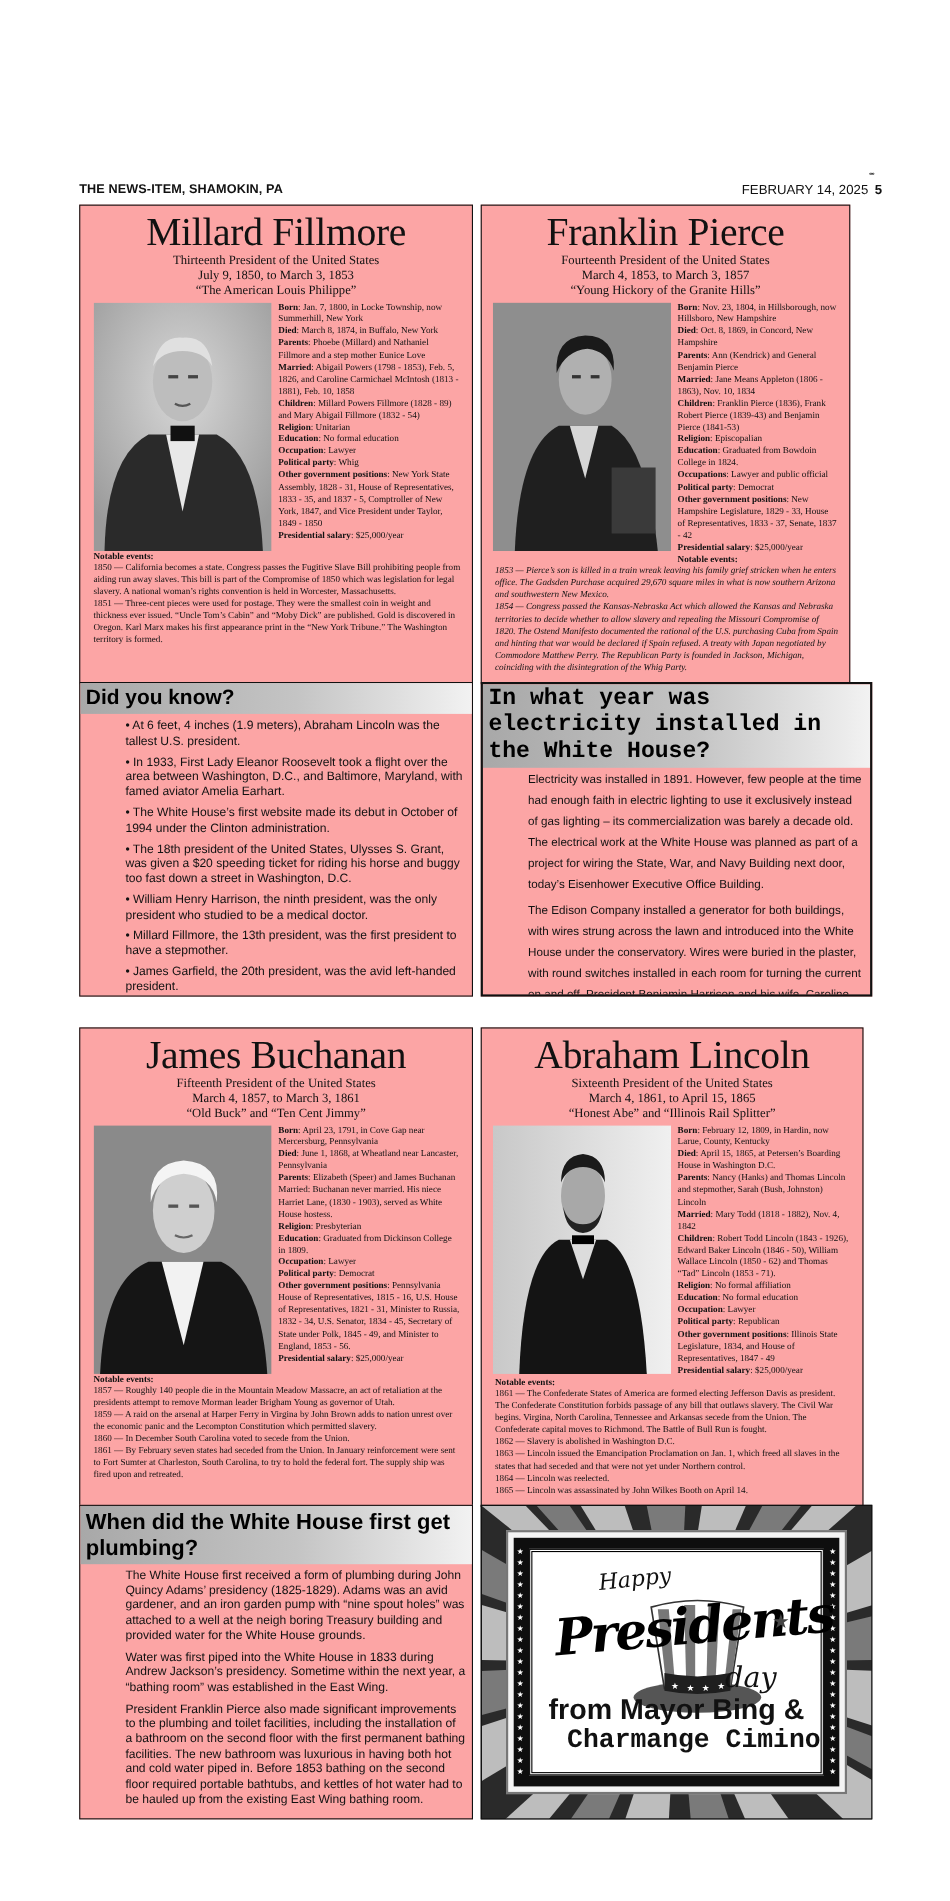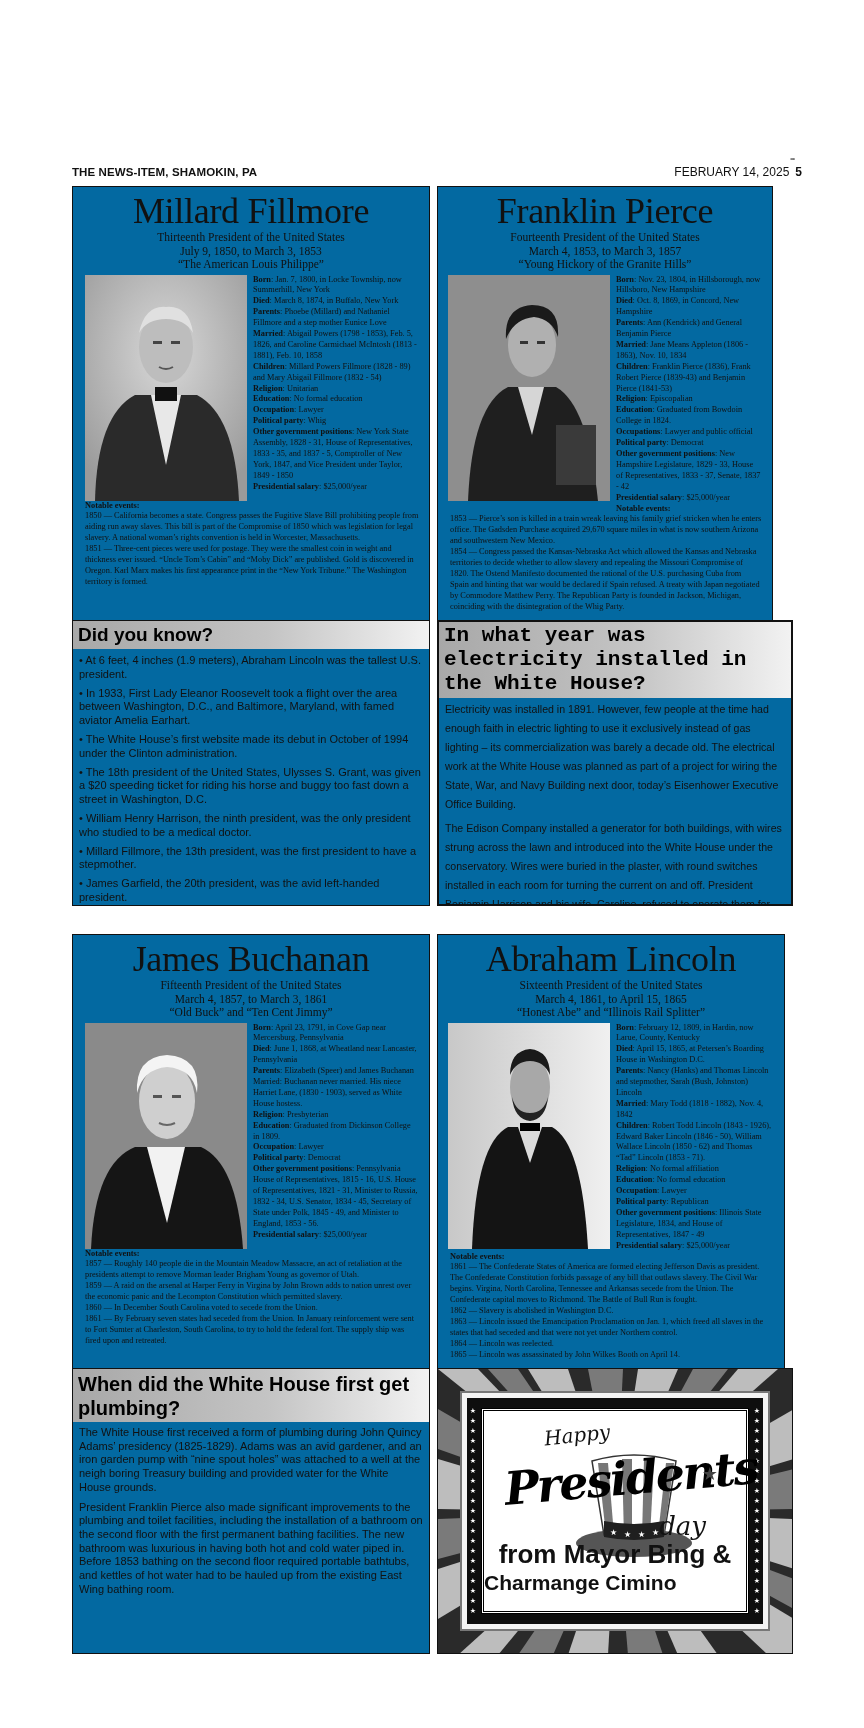--- a/index.html
+++ b/index.html
@@ -5,50 +5,50 @@
   * { box-sizing: border-box; margin: 0; padding: 0; }
   html, body { width: 864px; height: 1728px; background: #ffffff; overflow: hidden; }
   body { position: relative; font-family: "Liberation Serif", "DejaVu Serif", serif; color: #111; }
 
   .masthead { position: absolute; top: 164px; left: 72px; width: 730px; height: 16px; display: flex; justify-content: space-between; align-items: center; }
   .mh-left { font-family: "Liberation Sans", sans-serif; font-weight: bold; font-size: 11.5px; letter-spacing: 0.1px; }
   .mh-right { font-family: "Liberation Sans", sans-serif; font-size: 12px; display: flex; align-items: center; gap: 6px; }
   .mh-page { font-weight: bold; font-size: 12px; position: relative; }
   .mh-page .dots { position: absolute; top: -7px; left: -5px; font-size: 7px; letter-spacing: -1px; }
 
-  .box { position: absolute; border: 1.5px solid #111; background: #0369a1; overflow: hidden; }
+  .box { position: absolute; border: 1.5px solid #111; background: #fca5a5; overflow: hidden; }
 
   .bio { padding: 0 10px; }
   .bio-name { text-align: center; font-size: 36px; line-height: 40px; margin-top: 4px; font-weight: normal; letter-spacing: -0.3px; }
   .bio-sub { text-align: center; font-size: 11.5px; line-height: 13.5px; }
   .bio-mid { display: flex; margin-top: 3px; gap: 6px; }
   .portrait { flex: 0 0 auto; position: relative; overflow: hidden; }
   .portrait svg { display: block; }
   .facts { font-size: 8.3px; line-height: 10.9px; flex: 1; }
   .facts b { font-weight: bold; }
   .notable { font-size: 8.3px; line-height: 10.9px; padding: 0 0 0 0; }
   .notable .nl { font-weight: bold; }
 
   .qbox-title { font-family: "Liberation Sans", sans-serif; font-weight: bold; color: #000; background: linear-gradient(90deg, #a8a8a8 0%, #c4c4c4 55%, #f2f2f2 100%); padding: 2px 5px; }
-  .qbox-body { font-family: "Liberation Sans", sans-serif; color: #111; padding: 0 6px; }
+  .qbox-body { font-family: "Liberation Sans", sans-serif; color: #111; padding: 0 6px; margin-left: 35px; }
   .dyk-item { font-size: 11px; line-height: 13.8px; margin-top: 5px; }
   .elec-p { font-size: 10.6px; line-height: 19px; margin-top: 2px; }
   .elec-p + .elec-p { margin-top: 5px; }
   .plumb-p { font-size: 11px; line-height: 13.7px; margin-top: 4px; }
   .plumb-p + .plumb-p { margin-top: 6px; }
 
   .ad { background: #1a1a1a; }
   .ad-inner { position: absolute; left: 22px; top: 22px; right: 22px; bottom: 22px; background: #f4f4f4; border: 2px solid #777; }
   .ad-border2 { position: absolute; left: 5px; top: 5px; right: 5px; bottom: 5px; background: #0e0e0e; }
   .ad-white { position: absolute; left: 14px; top: 10px; right: 14px; bottom: 10px; background: #fff; border: 3px double #000; }
   .ad-happy { position: absolute; left: 60px; top: 12px; font-family: "DejaVu Serif", serif; font-style: italic; font-size: 20px; transform: rotate(-6deg); }
   .ad-pres { position: absolute; left: 20px; top: 40px; font-family: "DejaVu Serif", serif; font-style: italic; font-weight: bold; font-size: 46px; letter-spacing: -2px; color: #000; transform: rotate(-5deg); }
   .ad-day { position: absolute; right: 40px; top: 100px; font-family: "DejaVu Serif", serif; font-style: italic; font-size: 26px; }
   .ad-from { position: absolute; left: 0; right: 0; bottom: 44px; text-align: center; font-family: "Liberation Sans", sans-serif; font-weight: bold; font-size: 26px; line-height: 25px; }
-  .ad-from2 { position: absolute; left: 0; right: 0; bottom: 16px; text-align: left; font-family: Liberation Sans, sans-serif; font-weight: bold; font-size: 21px; line-height: 25px; }
+  .ad-from2 { position: absolute; left: 0; right: 0; bottom: 16px; text-align: right; font-family: Liberation Mono, monospace; font-weight: bold; font-size: 24px; line-height: 25px; }
   .ad-hat { position: absolute; left: 90px; top: 38px; }
   .stars-col { position: absolute; top: 8px; bottom: 8px; width: 8px; color: #fff; font-size: 7px; line-height: 10px; text-align: center; overflow: hidden; }
 </style>
 </head>
 <body>
 
 <div class="masthead">
   <span class="mh-left">THE NEWS-ITEM, SHAMOKIN, PA</span>
   <span class="mh-right">
     <span>FEBRUARY 14, 2025</span>
@@ -129,21 +129,21 @@
       <div><b>Children</b>: <span>Franklin Pierce (1836), Frank Robert Pierce (1839-43) and Benjamin Pierce (1841-53)</span></div>
       <div><b>Religion</b>: <span>Episcopalian</span></div>
       <div><b>Education</b>: <span>Graduated from Bowdoin College in 1824.</span></div>
       <div><b>Occupations</b>: <span>Lawyer and public official</span></div>
       <div><b>Political party</b>: <span>Democrat</span></div>
       <div><b>Other government positions</b>: <span>New Hampshire Legislature, 1829 - 33, House of Representatives, 1833 - 37,  Senate, 1837 - 42</span></div>
       <div><b>Presidential salary</b>: <span>$25,000/year</span></div>
       <div><b>Notable events</b><b>:</b></div>
     </div>
   </div>
-  <div class="notable" style="padding-left:2px;">
+  <div class="notable" style="padding-left:2px;font-style:italic;">
     <div>1853 — Pierce’s son is killed in a train wreak leaving his family grief stricken when he enters office. The Gadsden Purchase acquired 29,670 square miles in what is now southern Arizona and southwestern New Mexico.</div>
     <div>1854 —  Congress passed the Kansas-Nebraska Act which allowed the Kansas and Nebraska territories to decide whether to allow slavery and repealing the Missouri Compromise of 1820. The Ostend Manifesto documented the rational of the U.S. purchasing Cuba from Spain and hinting that war would be declared if Spain refused. A treaty with Japan negotiated by Commodore Matthew Perry. The Republican Party is founded in Jackson, Michigan, coinciding with the disintegration of the Whig Party.</div>
   </div>
 </div>
 
 <div class="box" style="left:72px; top:620px; width:358px; height:286px;">
   <div class="qbox-title" style="font-size:19px; line-height:24px;">Did you know?</div>
   <div class="qbox-body">
     <div class="dyk-item">• At 6 feet, 4 inches (1.9 meters), Abraham Lincoln was the tallest U.S. president.</div>
     <div class="dyk-item">• In 1933, First Lady Eleanor Roosevelt took a flight over the area between Washington, D.C., and Baltimore, Maryland, with famed aviator Amelia Earhart.</div>
@@ -247,20 +247,21 @@
     <div>1863 — Lincoln issued the Emancipation Proclamation on Jan. 1, which freed all slaves in the states that had seceded and that were not yet under Northern control.</div>
     <div>1864 — Lincoln was reelected.</div>
     <div>1865 — Lincoln was assassinated by John Wilkes Booth on April 14.</div>
   </div>
 </div>
 
 <div class="box" style="left:72px; top:1368px; width:358px; height:286px;">
   <div class="qbox-title" style="font-size:20px; line-height:24px; padding-top:3px;">When did the White House first get plumbing?</div>
   <div class="qbox-body">
     <div class="plumb-p">The White House first received a form of plumbing during John Quincy Adams’ presidency (1825-1829). Adams was an avid gardener, and an iron garden pump with “nine spout holes” was attached to a well at the neigh boring Treasury building and provided water for the White House grounds.</div>
+    <div class="plumb-p">Water was first piped into the White House in 1833 during Andrew Jackson’s presidency. Sometime within the next year, a “bathing room” was established in the East Wing.</div>
     <div class="plumb-p">President Franklin Pierce also made significant improvements to the plumbing and toilet facilities, including the installation of a bathroom on the second floor with the first permanent bathing facilities. The new bathroom was luxurious in having both hot and cold water piped in. Before 1853 bathing on the second floor required portable bathtubs, and kettles of hot water had to be hauled up from the existing East Wing bathing room.</div>
   </div>
 </div>
 
 <div class="box ad" style="left:437px; top:1368px; width:356px; height:286px;">
   <svg width="356" height="286" viewBox="0 0 356 286" style="position:absolute; left:0; top:0;">
     <rect width="356" height="286" fill="#2a2a2a"></rect>
     <g fill="#bdbdbd">
       <polygon points="178,143 0,0 40,0"></polygon>
       <polygon points="178,143 90,0 130,0"></polygon>

